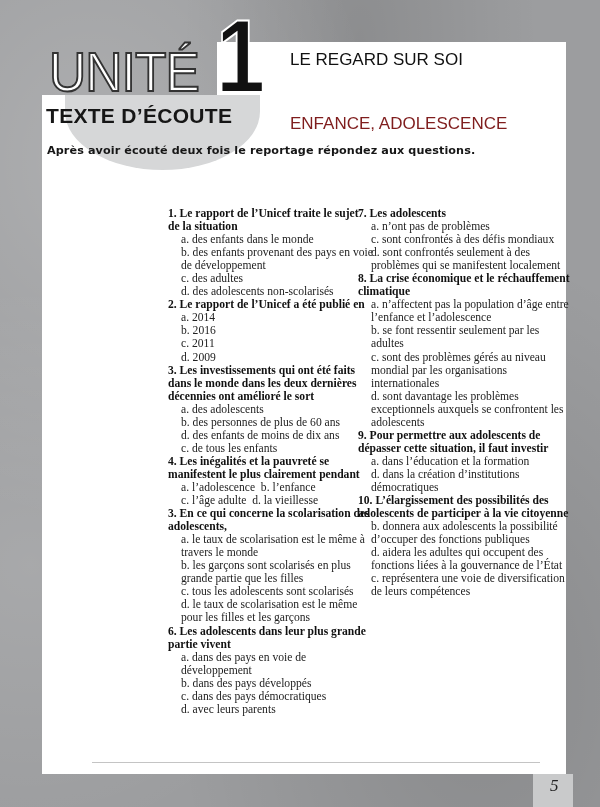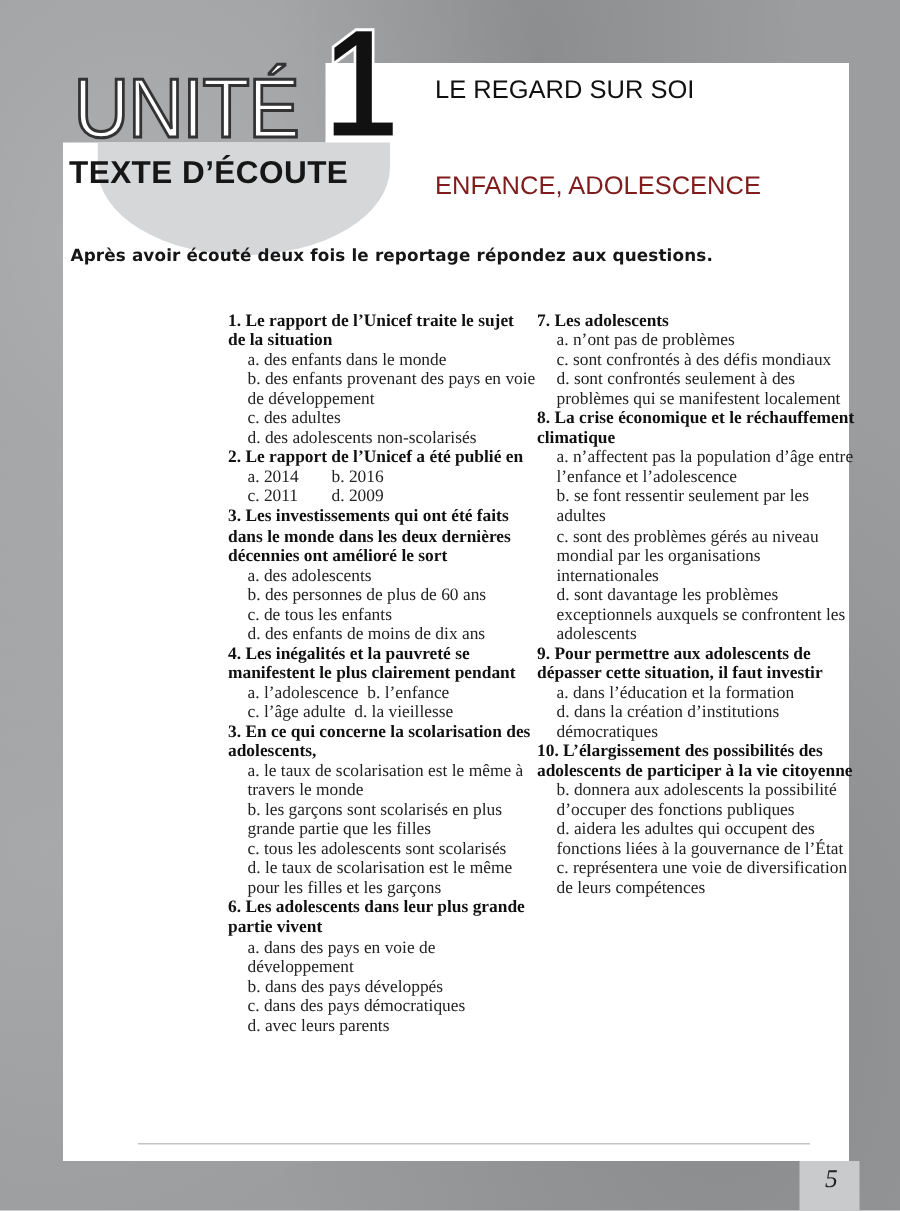--- a/index.html
+++ b/index.html
@@ -49,32 +49,32 @@
   }
   .title-main {
     position:absolute; left:290px; top:50px;
     font-family:"Liberation Sans", sans-serif; font-size:17px; color:#111;text-align:center;
   }
   .title-sub {
     position:absolute; left:290px; top:73px;
     font-family:"Liberation Sans", sans-serif; font-size:17px; color:#7f1d1d;margin-top:41px;
   }
   .instruction {
-    position:absolute; left:47px; top:164px;
+    position:absolute; left:47px; top:144px;
     font-family:"DejaVu Sans", sans-serif; font-weight:700;
     font-size:11.2px; color:#161616; letter-spacing:0.1px;
   }
   .column {
     position:absolute; top:207px; font-size:11.6px; line-height:13.05px; color:#222;
   }
-  .col1 { left:152px; width:205px; }
+  .col1 { left:168px; width:205px; }
   .col2 { left:358px; width:212px; }
   .q { font-weight:700; color:#111; }
   .opt { padding-left:13px; }
-  .opt-row { padding-left:13px; display:flex; }
+  .opt-row { padding-left:13px; display:flex;flex-direction:column; }
   .opt-row span { display:inline-block; }
   .opt-row .w1 { width:56px; }
   .bottom-rule {
     position:absolute; left:92px; top:762px; width:448px; height:1px; background:#c4c4c4;
   }
   .page-tab {
     position:absolute; left:533px; top:774px; width:40px; height:33px;
     background:#c9cacb;
   }
   .page-number {
@@ -114,22 +114,22 @@
     </div>
     <div class="opt-row">
       <span class="w1">c. 2011</span>
       <span>d. 2009</span>
     </div>
   </div>
   <div>
     <div class="q">3. Les investissements qui ont été faits dans le monde dans les deux dernières décennies ont amélioré le sort</div>
     <div class="opt">a. des adolescents</div>
     <div class="opt">b. des personnes de plus de 60 ans</div>
+    <div class="opt">d. des enfants de moins de dix ans</div>
     <div class="opt">c. de tous les enfants</div>
-    <div class="opt">d. des enfants de moins de dix ans</div>
   </div>
   <div>
     <div class="q">4. Les inégalités et la pauvreté se manifestent le plus clairement pendant</div>
     <div class="opt">
       <span>a. l’adolescence</span>&nbsp; <span>b. l’enfance</span>
     </div>
     <div class="opt">
       <span>c. l’âge adulte</span>&nbsp; <span>d. la vieillesse</span>
     </div>
   </div>

